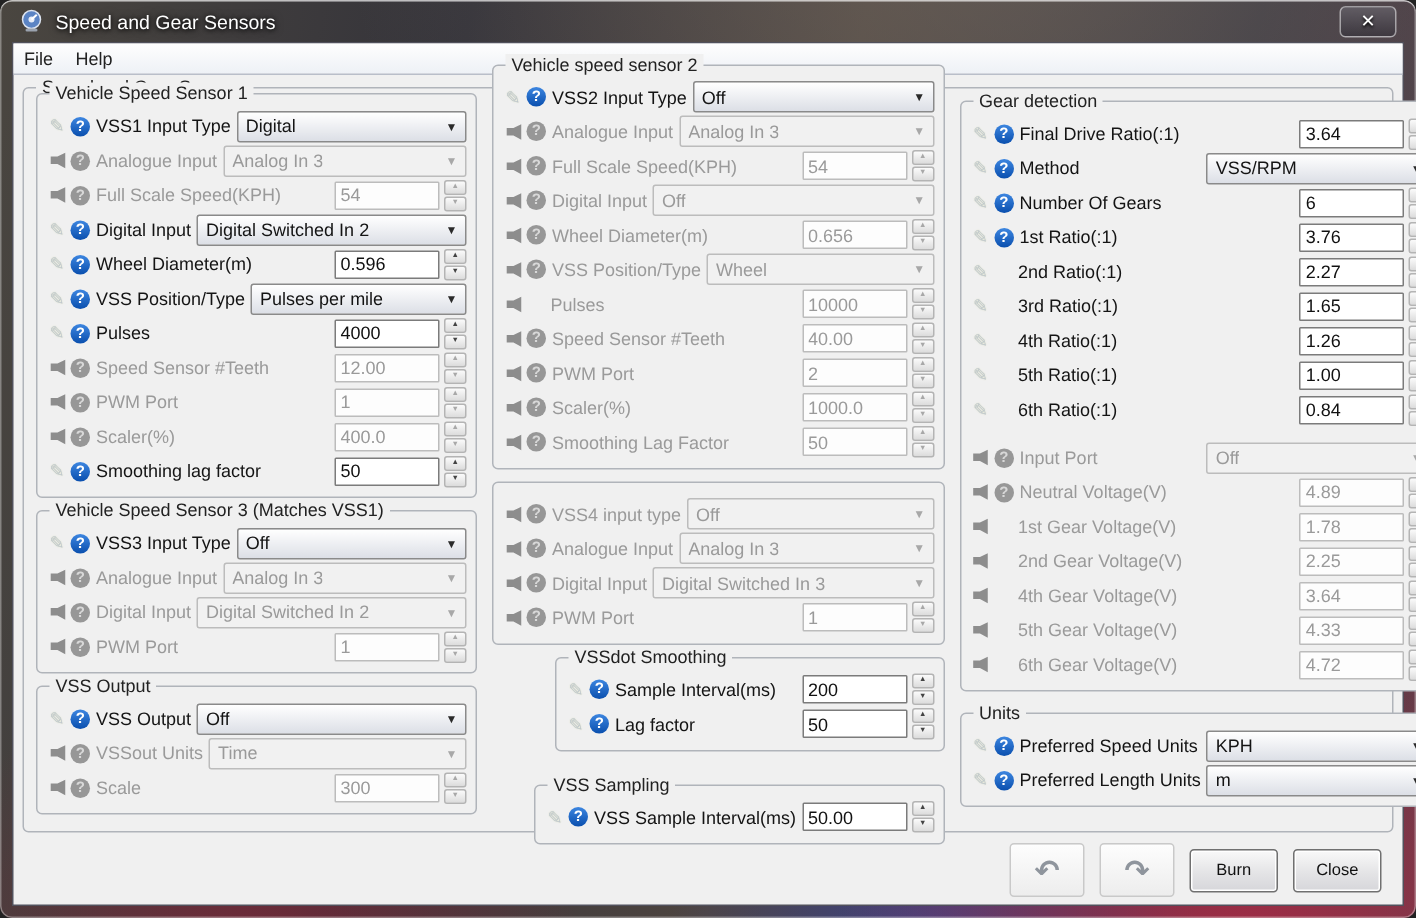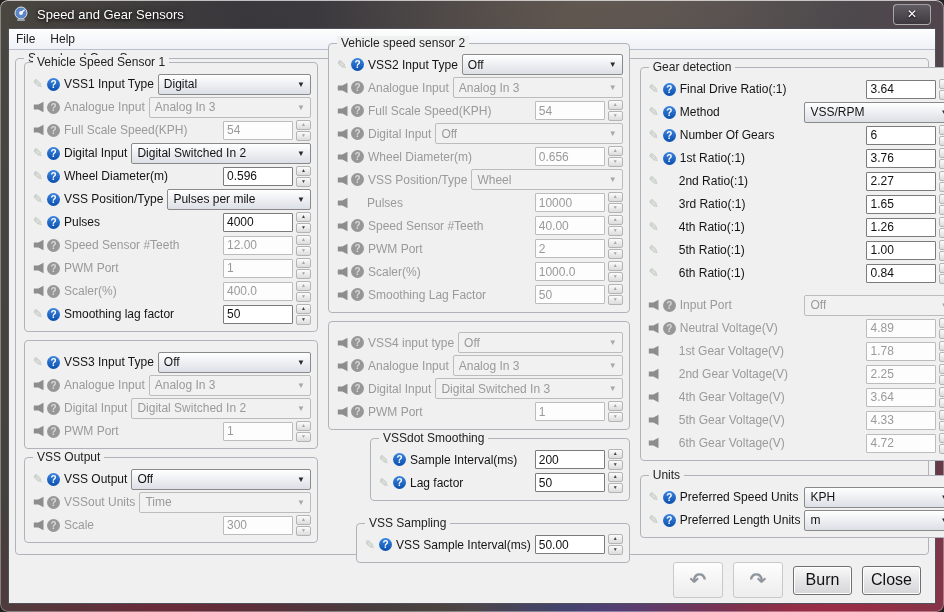--- a/index.html
+++ b/index.html
@@ -63,21 +63,21 @@
   .sbs{display:flex;flex-direction:column;gap:1px;margin-left:3px;}
   .sb{width:13px;height:8px;border:1px solid #b4b4b4;border-radius:2px;background:linear-gradient(#fbfbfb,#dcdcdc);
     font-size:5px;line-height:7px;text-align:center;color:#444;cursor:pointer;}
   .dis .sb{color:#a8a8a8;cursor:default;}
   
   .footer{flex:0 0 46px;display:flex;align-items:center;justify-content:flex-end;gap:10px;padding:0 10px;}
   .icobtn{width:48px;height:34px;border:1px solid #c9c9c9;border-radius:3px;background:linear-gradient(#fdfdfd,#ededed);
     color:#8f959d;font-size:20px;font-weight:bold;display:flex;align-items:center;justify-content:center;cursor:pointer;}
   .pbtn{width:57px;height:27px;border:1px solid #707070;border-radius:3px;
     background:linear-gradient(#f9f9f9,#e4e4e6 55%,#d6d6da);box-shadow:inset 0 0 0 1px #fff;
-    font-size:16px;color:#111;display:flex;align-items:center;justify-content:center;cursor:pointer;}
+    font-size:11px;color:#111;display:flex;align-items:center;justify-content:center;cursor:pointer;}
 </style>
 </head>
 <body>
 
 <div class="win">
   <div class="titlebar">
     <span class="app-icon">
       <svg width="16" height="16" viewBox="0 0 16 16">
         <circle cx="8" cy="7" r="6" fill="#5b84c4" stroke="#dce4f0" stroke-width="1"></circle>
         <circle cx="8" cy="7" r="2" fill="#e8eef8"></circle>
@@ -235,20 +235,21 @@
                   <span class="spin">
                     <input class="fld" value="50" style="">
                     <span class="sbs">
                       <span class="sb">▲</span>
                       <span class="sb">▼</span>
                     </span>
                   </span>
                 </div>
               </div>
             <div class="gb sec-vss3">
+                <div class="gb-title">Vehicle Speed Sensor 3 (Matches VSS1)</div>
                 <div class="row">
                   <span class="ic pencil">✎</span>
                   <span class="help">?</span>
                   <span class="lbl">VSS3 Input Type</span>
                   <span class="sel">
                     <span class="selv">Off</span>
                     <span class="arr">▼</span>
                   </span>
                 </div>
                 <div class="row dis">

